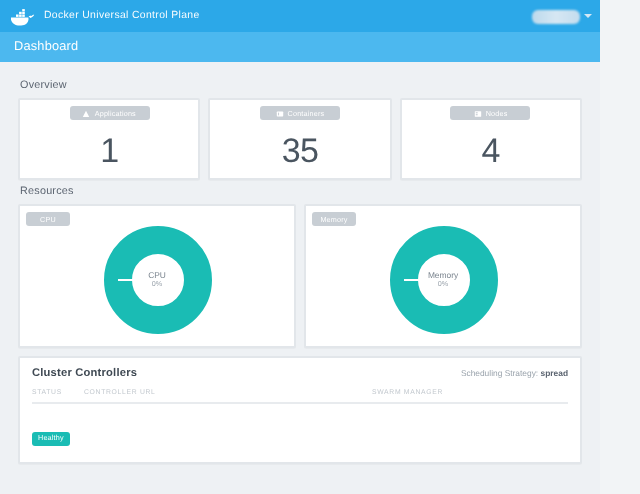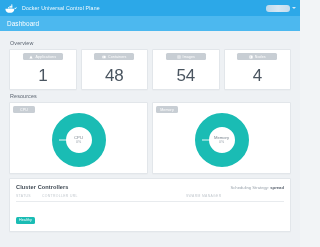--- a/index.html
+++ b/index.html
@@ -197,33 +197,23 @@
       </div>
 
       <div class="stat-card">
         <div class="stat-chip">
           <svg class="chip-icon" viewBox="0 0 10 10">
             <rect x="1" y="2" width="8" height="6" rx=".8" fill="#ffffff"></rect>
             <rect x="2.6" y="3.3" width="1.2" height="3.4" fill="#c8ced4"></rect>
           </svg>
           <span class="stat-chip-label">Containers</span>
         </div>
-        <div class="stat-value">48</div>
-      </div>
-
-      <div class="stat-card">
-        <div class="stat-chip">
-          <svg class="chip-icon" viewBox="0 0 10 10">
-            <rect x="1" y="1.6" width="8" height="6.8" rx=".8" fill="none" stroke="#ffffff" stroke-width="1.1"></rect>
-            <rect x="3" y="3.6" width="4" height="2.8" fill="#ffffff"></rect>
-          </svg>
-          <span class="stat-chip-label">Images</span>
-        </div>
-        <div class="stat-value">54</div>
-      </div>
+        <div class="stat-value">35</div>
+      </div>
+
 
       <div class="stat-card">
         <div class="stat-chip">
           <svg class="chip-icon" viewBox="0 0 10 10">
             <rect x="1" y="1.5" width="8" height="7" rx=".8" fill="#ffffff"></rect>
             <rect x="2.2" y="2.8" width="2.4" height="1.4" fill="#c8ced4"></rect>
             <rect x="2.2" y="5.2" width="2.4" height="1.4" fill="#c8ced4"></rect>
           </svg>
           <span class="stat-chip-label">Nodes</span>
         </div>

